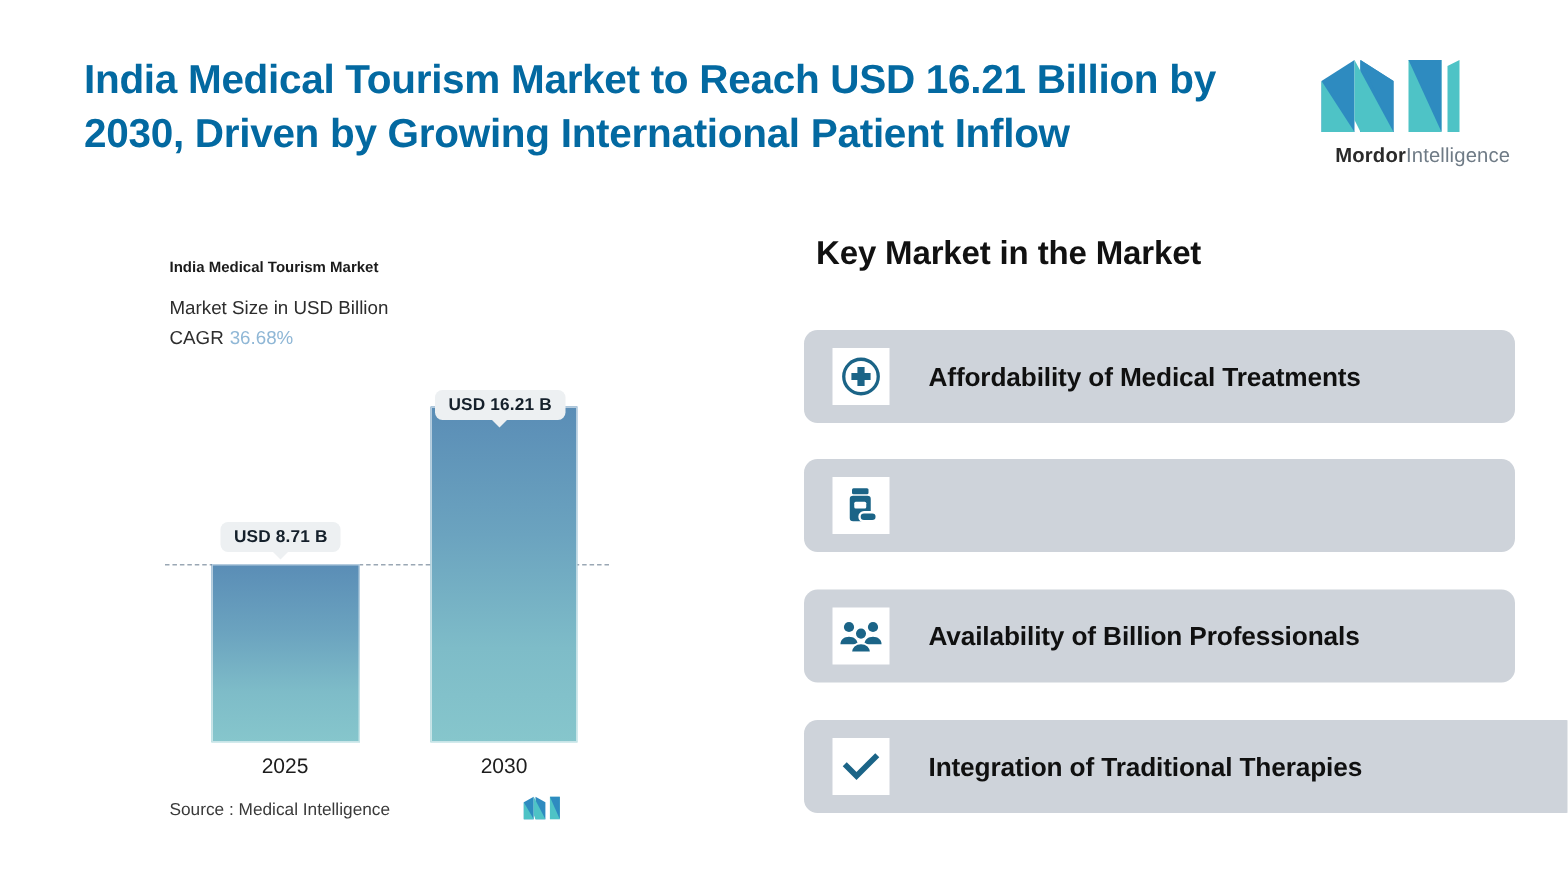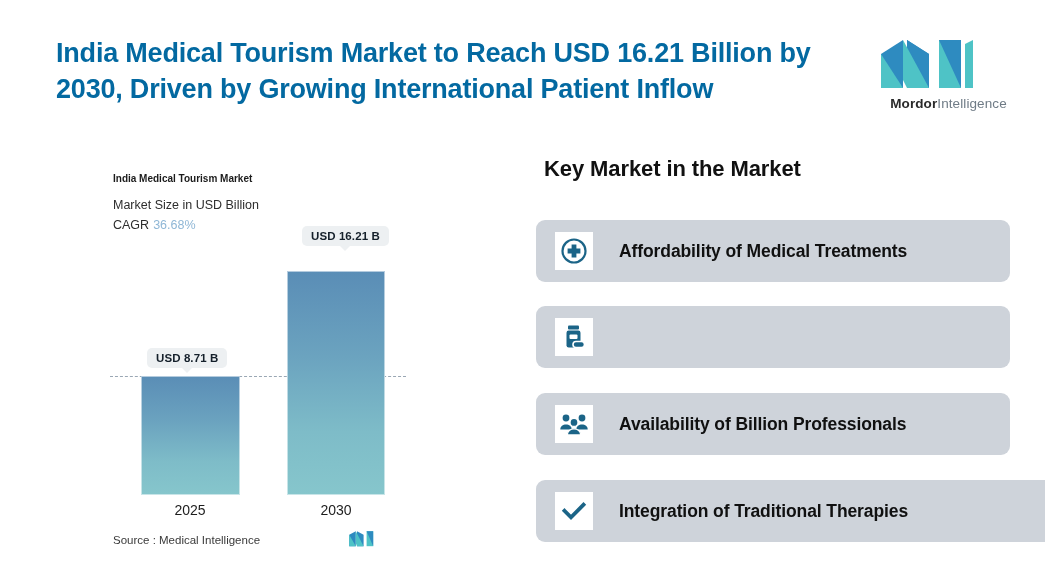--- a/index.html
+++ b/index.html
@@ -152,21 +152,21 @@
     position: absolute;
     left: 50%;
     bottom: -5px;
     margin-left: -5px;
     width: 0; height: 0;
     border-left: 5px solid transparent;
     border-right: 5px solid transparent;
     border-top: 5px solid #edf0f2;
   }
   .badge-2025 { left: 147px; top: 218px; }
-  .badge-2030 { left: 290px; top: 96px; margin-left: 12px; }
+  .badge-2030 { left: 290px; top: 130px; }
 
   .x-label {
     position: absolute;
     top: 372px;
     font-size: 14px;
     color: #1d1d1d;
     text-align: center;
     width: 120px;
   }
   .x-2025 { left: 130px; }

